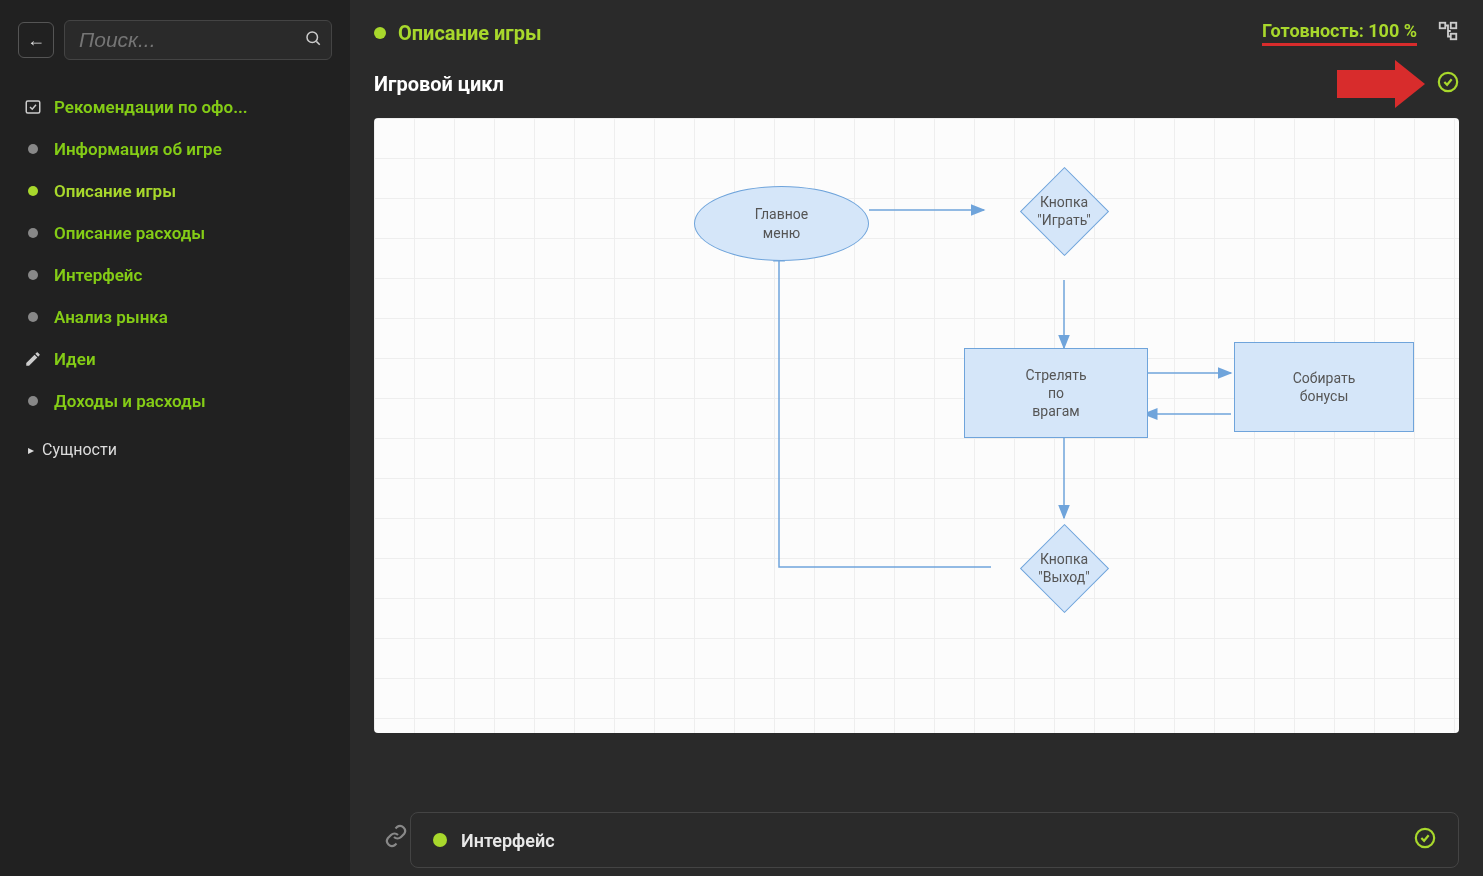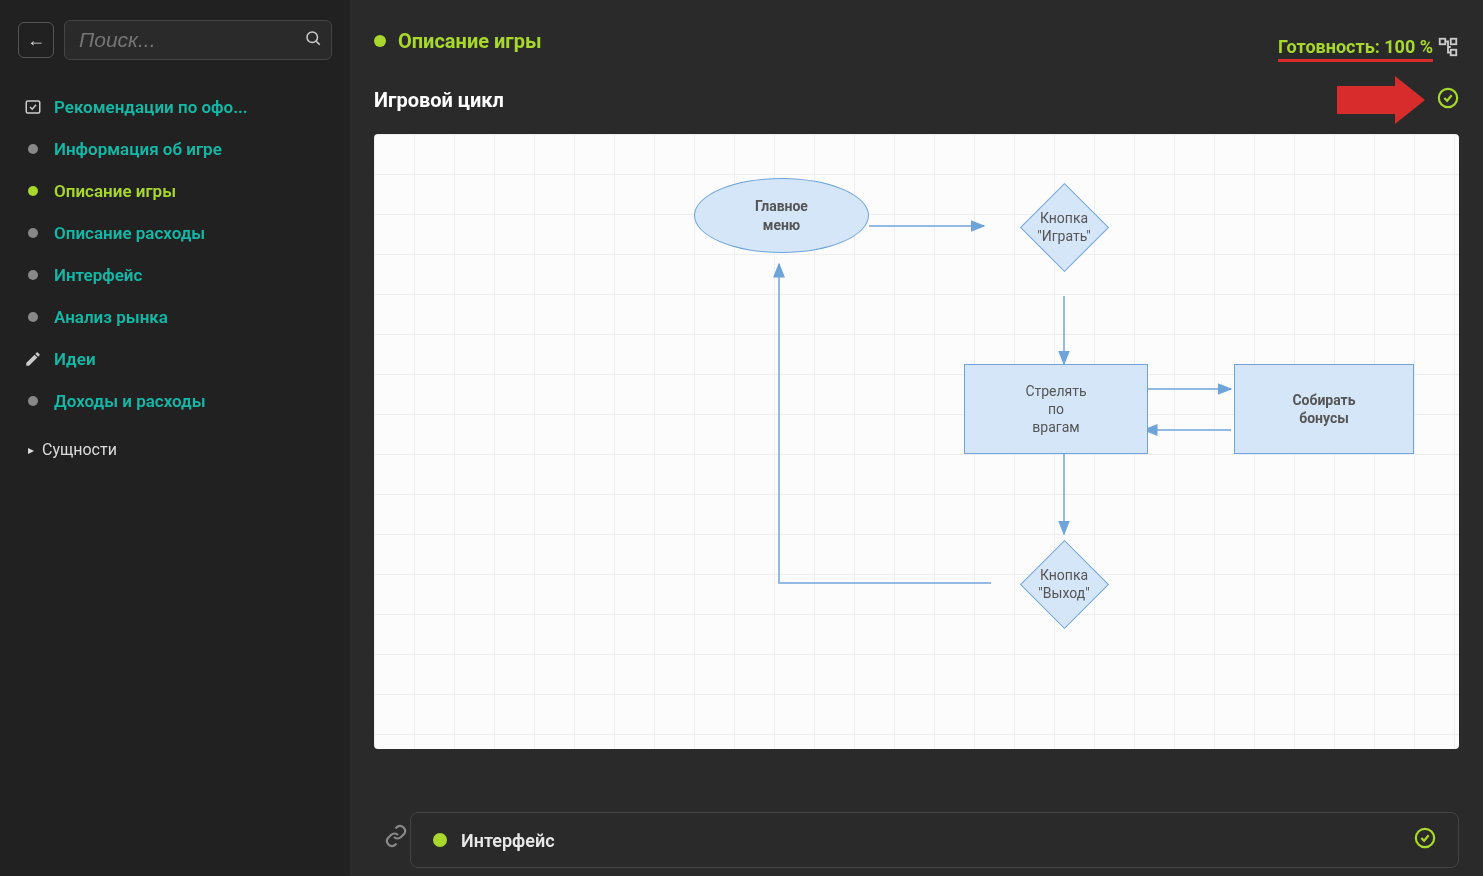--- a/index.html
+++ b/index.html
@@ -4,35 +4,35 @@
 <style>
 * { box-sizing: border-box; margin: 0; padding: 0; }
 body { background: #2a2a2a; font-family: -apple-system, BlinkMacSystemFont, "Segoe UI", Roboto, sans-serif; width: 1483px; height: 876px; overflow: hidden; display: flex; }
 .sidebar { width: 350px; background: #212121; padding: 20px 10px; display: flex; flex-direction: column; gap: 8px; }
 .sidebar-top { display: flex; align-items: center; gap: 10px; padding: 0 8px; margin-bottom: 18px; }
 .back-btn { width: 36px; height: 36px; border-radius: 6px; background: transparent; border: 1px solid #555; display:flex; align-items:center; justify-content:center; color:#ddd; cursor:pointer; font-size:18px; }
 .search-wrap { flex:1; position:relative; }
 .search-input { width:100%; height:40px; background:#2a2a2a; border:1px solid #444; border-radius:6px; padding: 0 40px 0 14px; color:#ccc; font-style:italic; font-size:21px; outline:none; }
 .search-icon { position:absolute; right:10px; top:50%; transform:translateY(-50%); color:#ccc; }
 .nav { display:flex; flex-direction:column; gap:0; }
-.nav-item { padding: 11px 14px; display:flex; align-items:center; gap:12px; color:#14b8a6; font-size:17px; cursor:pointer; border-radius:4px; font-weight:600; }
+.nav-item { padding: 11px 14px; display:flex; align-items:center; gap:12px; color:#84cc16; font-size:17px; cursor:pointer; border-radius:4px; font-weight:600; }
 .nav-item.active { color: #a8d82c; }
 .nav-item .bullet { display:inline-flex; align-items:center; justify-content:center; width:18px; height:18px; }
 .bullet.dot::before { content:""; width:10px; height:10px; border-radius:50%; background:#888; display:block; }
 .nav-item.active .bullet.dot::before { background:#a8d82c; }
 .icon-svg { width:18px; height:18px; }
 .sub-section { padding:10px 14px 8px 18px; display:flex; align-items:center; gap:8px; color:#ddd; font-size:16px; cursor:pointer; }
 .chevron { font-size:12px; }
 
 .main { flex:1; display:flex; flex-direction:column; padding: 20px 24px 0 24px; }
 .header-row { display:flex; align-items:center; justify-content:space-between; margin-bottom:18px; }
 .header-left { display:flex; align-items:center; gap:12px; }
 .header-dot { width:12px; height:12px; border-radius:50%; background:#a8d82c; }
 .header-title { color:#a8d82c; font-size:20px; font-weight:700; }
-.header-right { display:flex; align-items:flex-end; gap:4px;margin-top:16px; }
+.header-right { display:flex; align-items:flex-end; gap:20px; }
 .readiness { color:#a8d82c; font-size:18px; font-weight:700; border-bottom:3px solid #d82c2c; padding-bottom:2px; }
 .tree-icon { color:#ccc; cursor:pointer; }
 
 .section-row { display:flex; align-items:center; justify-content:space-between; margin-bottom:14px; position:relative; }
 .section-title { color:#fff; font-size:20px; font-weight:700; }
 .section-right { display:flex; align-items:center; gap:10px; }
 .big-arrow { position:relative; width:90px; height:40px; }
 .big-arrow-body { position:absolute; left:0; top:6px; width:60px; height:28px; background:#d82c2c; }
 .big-arrow-head { position:absolute; left:58px; top:-4px; width:0; height:0; border-left:30px solid #d82c2c; border-top:24px solid transparent; border-bottom:24px solid transparent; }
 .check-circle { width:22px; height:22px; }
@@ -170,27 +170,27 @@
             <path d="M0,0 L10,4 L0,8 Z" fill="#6fa4db"></path>
           </marker>
         </defs>
       <polyline points="495,92 610,92" stroke="#6fa4db" stroke-width="1.5" fill="none" marker-end="url(#arrowhead)"></polyline>
           <polyline points="690,162 690,230" stroke="#6fa4db" stroke-width="1.5" fill="none" marker-end="url(#arrowhead)"></polyline>
           <polyline points="770,255 857,255" stroke="#6fa4db" stroke-width="1.5" fill="none" marker-end="url(#arrowhead)"></polyline>
           <polyline points="857,296 770,296" stroke="#6fa4db" stroke-width="1.5" fill="none" marker-end="url(#arrowhead)"></polyline>
           <polyline points="690,320 690,400" stroke="#6fa4db" stroke-width="1.5" fill="none" marker-end="url(#arrowhead)"></polyline>
           <polyline points="617,449 405,449 405,130" stroke="#6fa4db" stroke-width="1.5" fill="none" marker-end="url(#arrowhead)"></polyline>
         </svg>
-    <div class="node ellipse" style="left: 320px; top: 44px; width: 175px; height: 75px; font-weight: bold;">Главное<br>меню</div>
+    <div class="node ellipse" style="left: 320px; top: 68px; width: 175px; height: 75px;">Главное<br>меню</div>
         <div class="node diamond" style="left: 630px; top: 48px; width: 120px; height: 90px; background: transparent; border: none;">
           <div class="diamond-shape" style="left:28.500000000000004px;top:13.500000000000004px;width:62.99999999999999px;height:62.99999999999999px;"></div>
           <div class="diamond-label">Кнопка<br>"Играть"</div>
         </div>
         <div class="node rect" style="left: 590px; top: 230px; width: 184px; height: 90px;">Стрелять<br>по<br>врагам</div>
-        <div class="node rect" style="left: 860px; top: 230px; width: 180px; height: 90px; font-weight: bold;">Собирать<br>бонусы</div>
+        <div class="node rect" style="left: 860px; top: 224px; width: 180px; height: 90px;">Собирать<br>бонусы</div>
         <div class="node diamond" style="left: 630px; top: 405px; width: 120px; height: 90px; background: transparent; border: none;">
           <div class="diamond-shape" style="left:28.500000000000004px;top:13.500000000000004px;width:62.99999999999999px;height:62.99999999999999px;"></div>
           <div class="diamond-label">Кнопка<br>"Выход"</div>
         </div>
       </div>
   </div>
 
   <div class="footer-wrap">
     <span class="link-icon-wrap">
       <svg width="24" height="24" viewBox="0 0 24 24" fill="none" stroke="#888" stroke-width="2.2">

